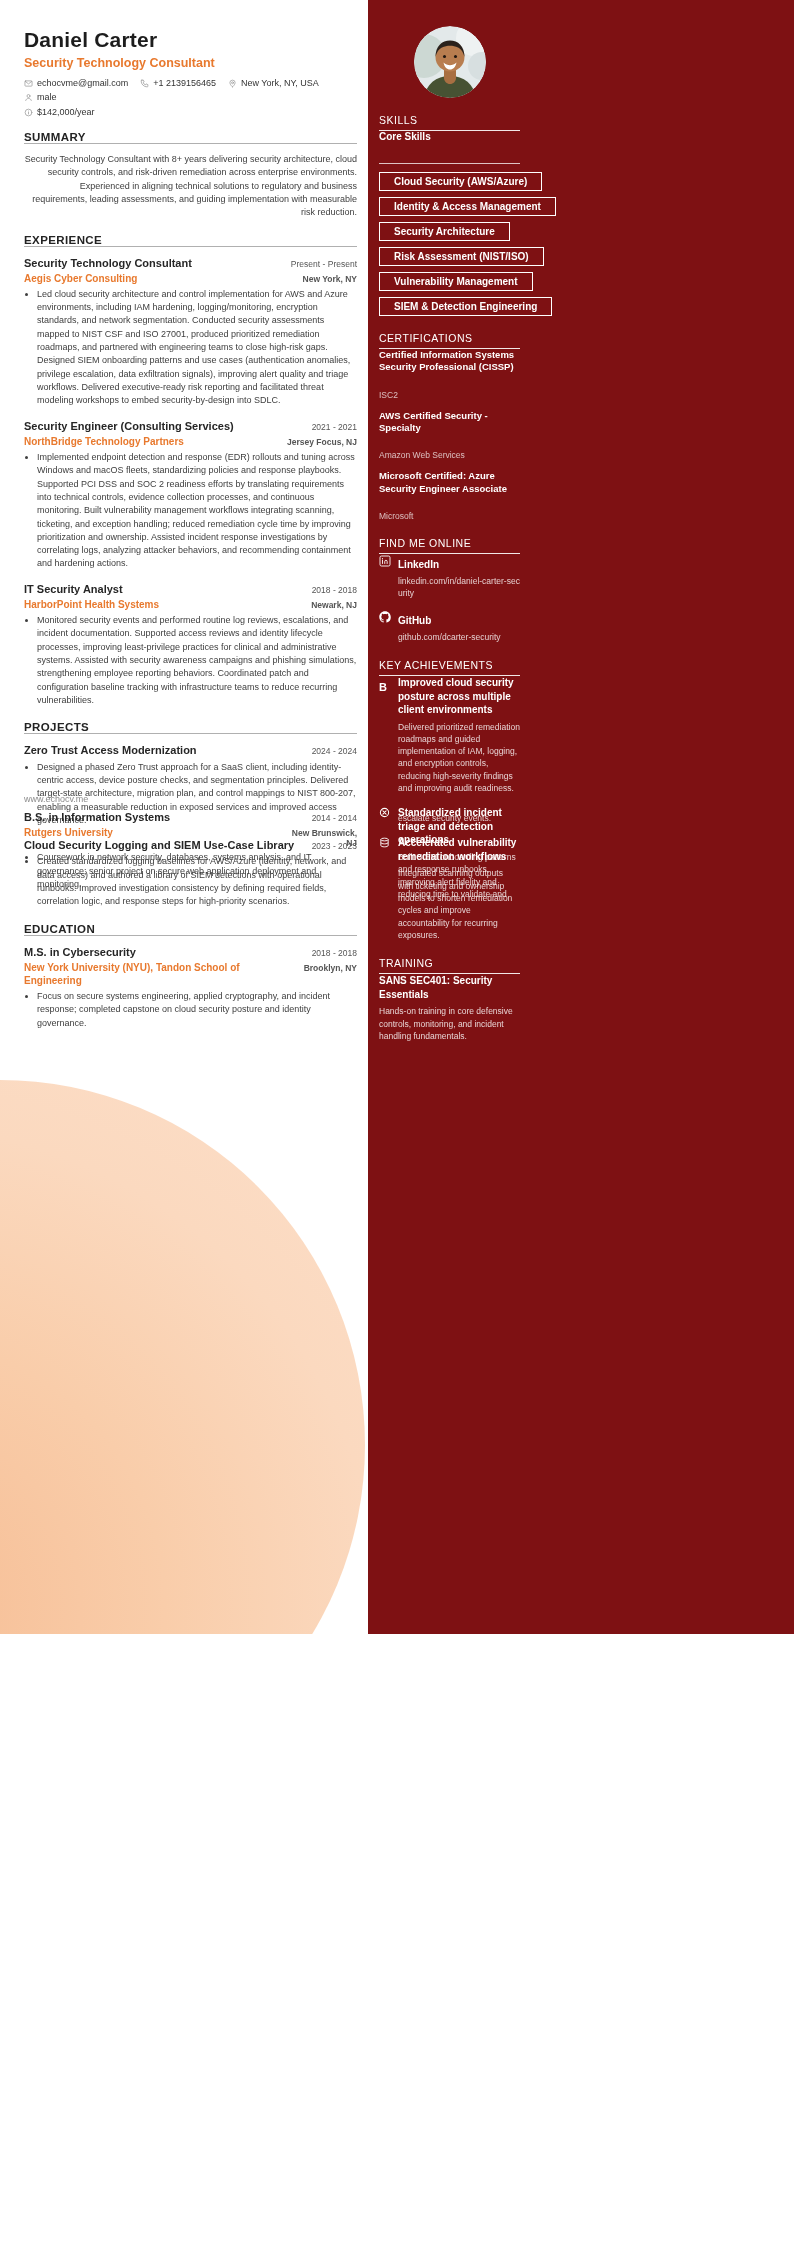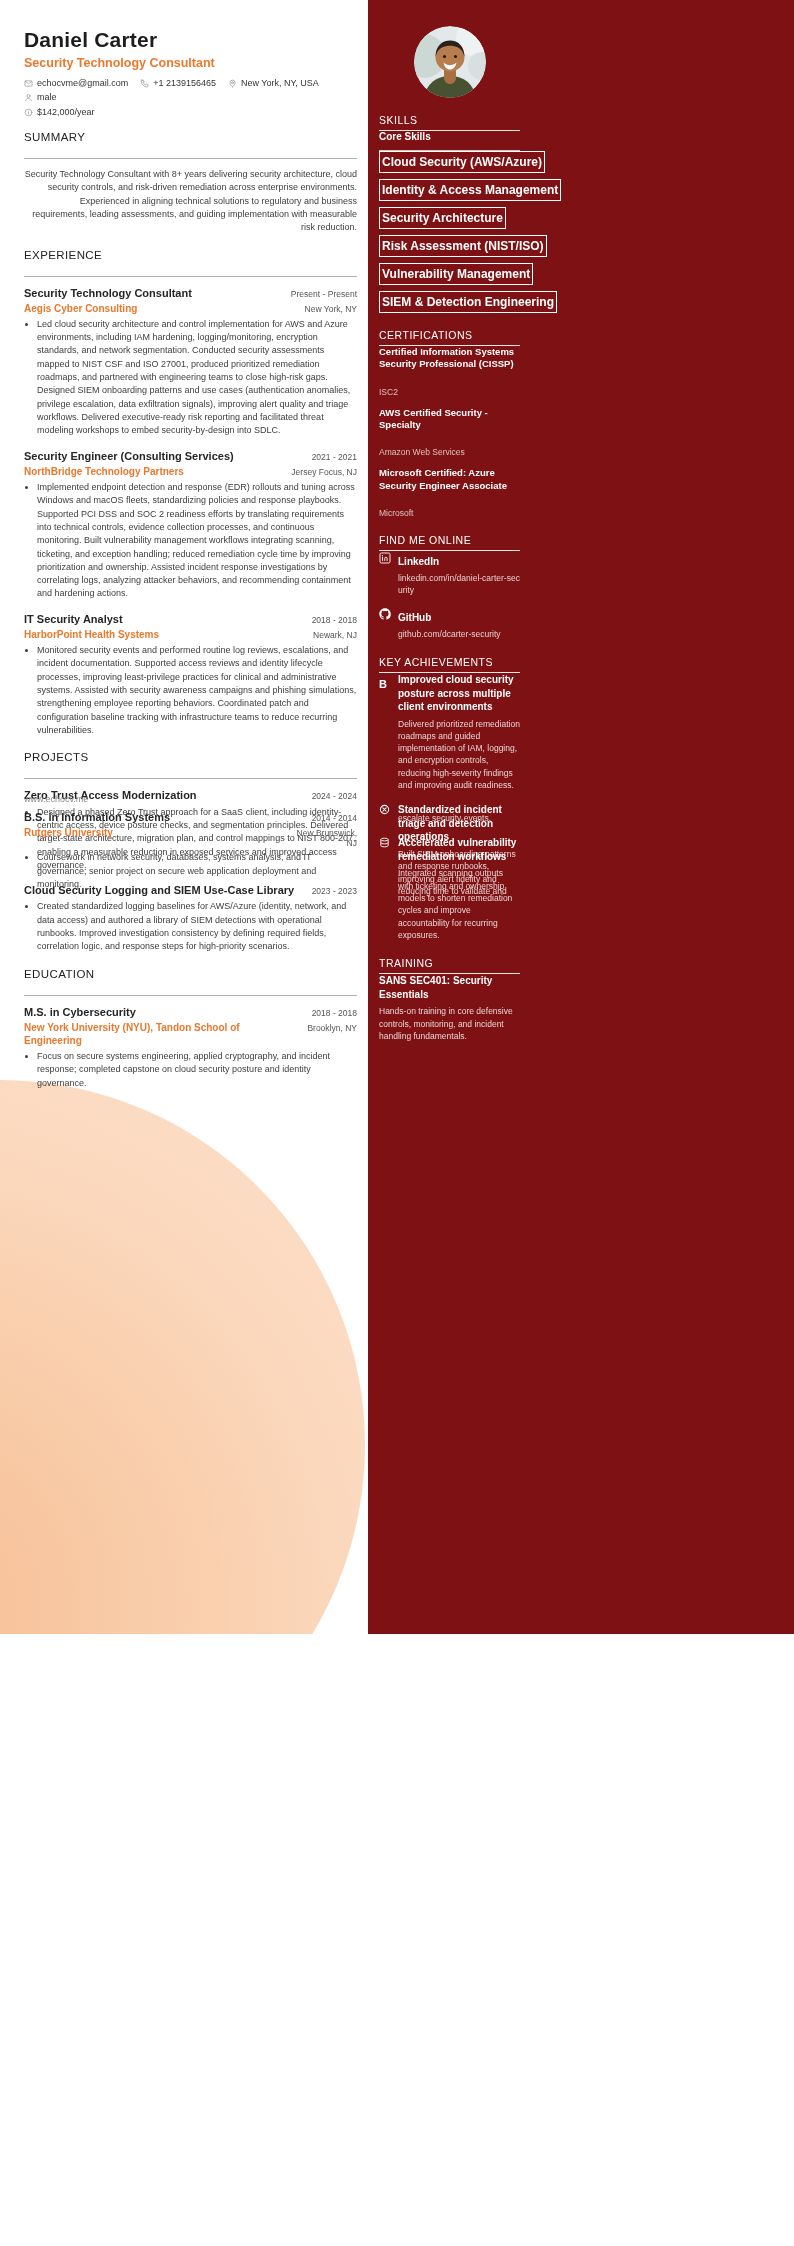--- a/index.html
+++ b/index.html
@@ -33,30 +33,30 @@
   .name  { font-size:21px; font-weight:700; color:#1d1d1d; letter-spacing:.2px; }
   .title { font-size:12.5px; font-weight:700; color:#e8792e; margin-top:4px; }
 
   .contact-row { display:flex; flex-wrap:wrap; align-items:center; gap:4px 12px; margin-top:8px; }
   .contact-row + .contact-row { margin-top:5px; }
   .contact-item { display:flex; align-items:center; gap:4px; font-size:9px; color:#343434; }
   .ci { width:9px; height:9px; fill:none; stroke:#9b9b9b; stroke-width:2; stroke-linecap:round; stroke-linejoin:round; flex:none; }
 
   .sec { margin-top:14px; }
   .sec-h {
-    font-size:11.5px; font-weight:400; color:#232323; letter-spacing:.4px;
-    border-bottom:1px solid #b0b0b0; padding-bottom:15px; margin-bottom:9px;
+    font-size:11.5px; font-weight:700; color:#232323; letter-spacing:.4px;
+    border-bottom:1px solid #b0b0b0; padding-bottom:0; margin-bottom:9px;
   }
   .entry { margin-bottom:11px; }
   .entry:last-child { margin-bottom:0; }
   .row { display:flex; justify-content:space-between; align-items:baseline; }
   .etitle { font-size:11px; font-weight:700; color:#262626; line-height:1.3; }
   .edate  { font-size:8.5px; color:#555; flex:none; margin-left:8px; }
   .ecompany { font-size:10px; font-weight:700; color:#e8792e; margin-top:2px; line-height:1.3; }
-  .eloc { font-size:8.5px; color:#555; flex:none; margin-left:16px; text-align:right; }
+  .eloc { font-size:8.5px; color:#555; flex:none; margin-left:16px; text-align:right;font-weight:bold; }
   .eloc.narrow { max-width:72px; }
   .bullets { list-style:disc outside; padding-left:13px; margin-top:3px; }
   .bullets li { font-size:9px; color:#3e3e3e; line-height:1.48; }
   .body-text { font-size:9px; color:#3e3e3e; line-height:1.48; margin-top:4px;text-align:right; }
 
   .site-footer { position:absolute; left:24px; font-size:9px; color:#8c8c8c; }
   .footer-1 { top:794px; }
   .footer-2 { top:2224px; }
 
   
@@ -68,26 +68,26 @@
     margin:0 auto 4px auto; display:block;
   }
 
   .side-sec { margin-top:16px; }
   .side-h {
     font-size:10.5px; font-weight:400; color:#ffffff; letter-spacing:.5px;
     border-bottom:1px solid rgba(255,255,255,.9); padding-bottom:4px; 
   }
   .skill-group-h {
     font-size:10px; font-weight:700; color:#ffffff;
-    border-bottom:1px solid rgba(255,255,255,.75); padding-bottom:8px; margin-bottom:0;
+    border-bottom:1px solid rgba(255,255,255,.75); padding-bottom:21px; margin-bottom:8px;
   }
   .tags { display:flex; flex-direction:column; align-items:flex-start; gap:6px; }
   .tag {
     border:1px solid #ffffff; color:#ffffff;
-    font-size:12px; font-weight:700; padding:3px 2px; white-space:nowrap;
+    font-size:10px; font-weight:700; padding:3px 14px; white-space:nowrap;
   }
 
   .cert { margin-bottom:10px; }
   .cert-t { font-size:9.5px; font-weight:700; color:#ffffff; line-height:1.3; }
   .cert-i { font-size:8.5px; color:rgba(255,255,255,.72); margin-top:16px; }
 
   .profile { display:flex; margin-bottom:10px; }
   .p-icon-col { width:19px; flex:none; padding-top:1px; }
   .p-icon { width:12px; height:12px; display:block; }
   .p-label { font-size:10px; font-weight:700; color:#ffffff; }

